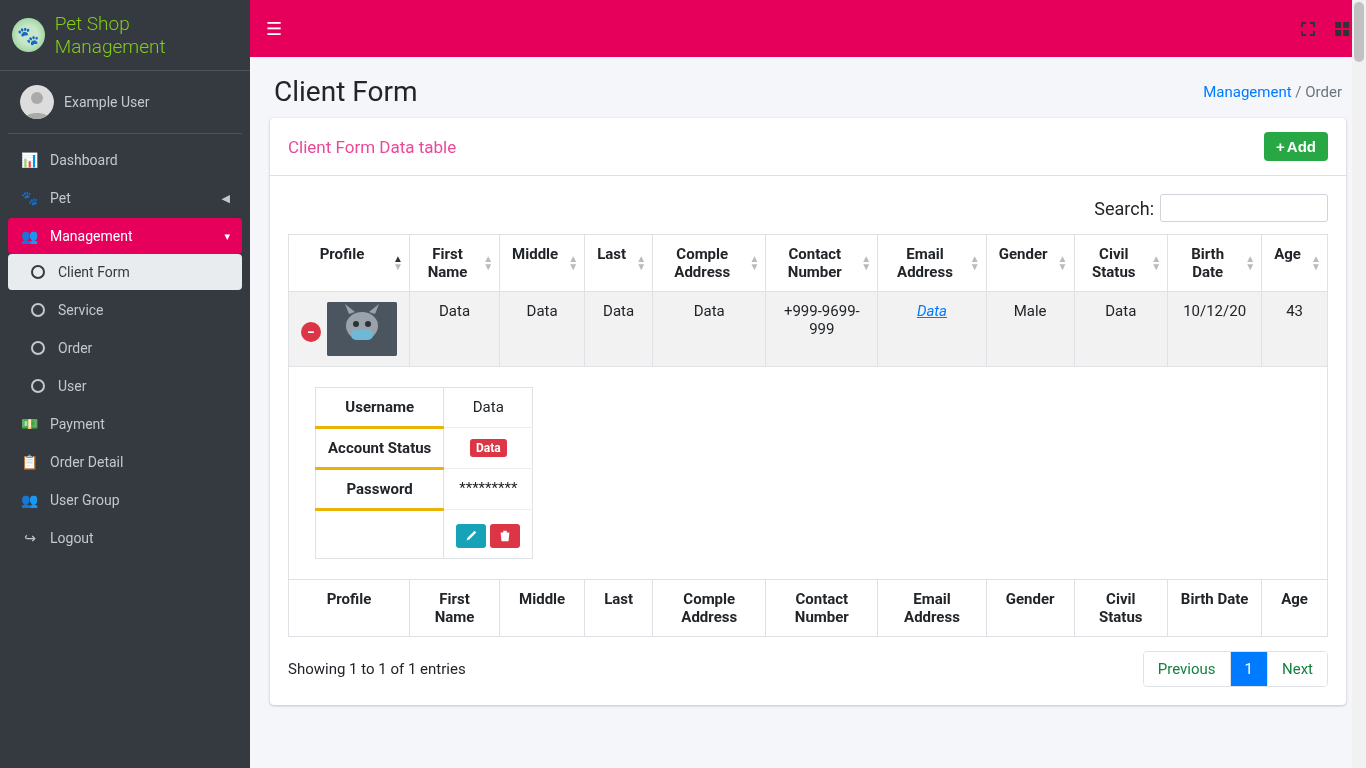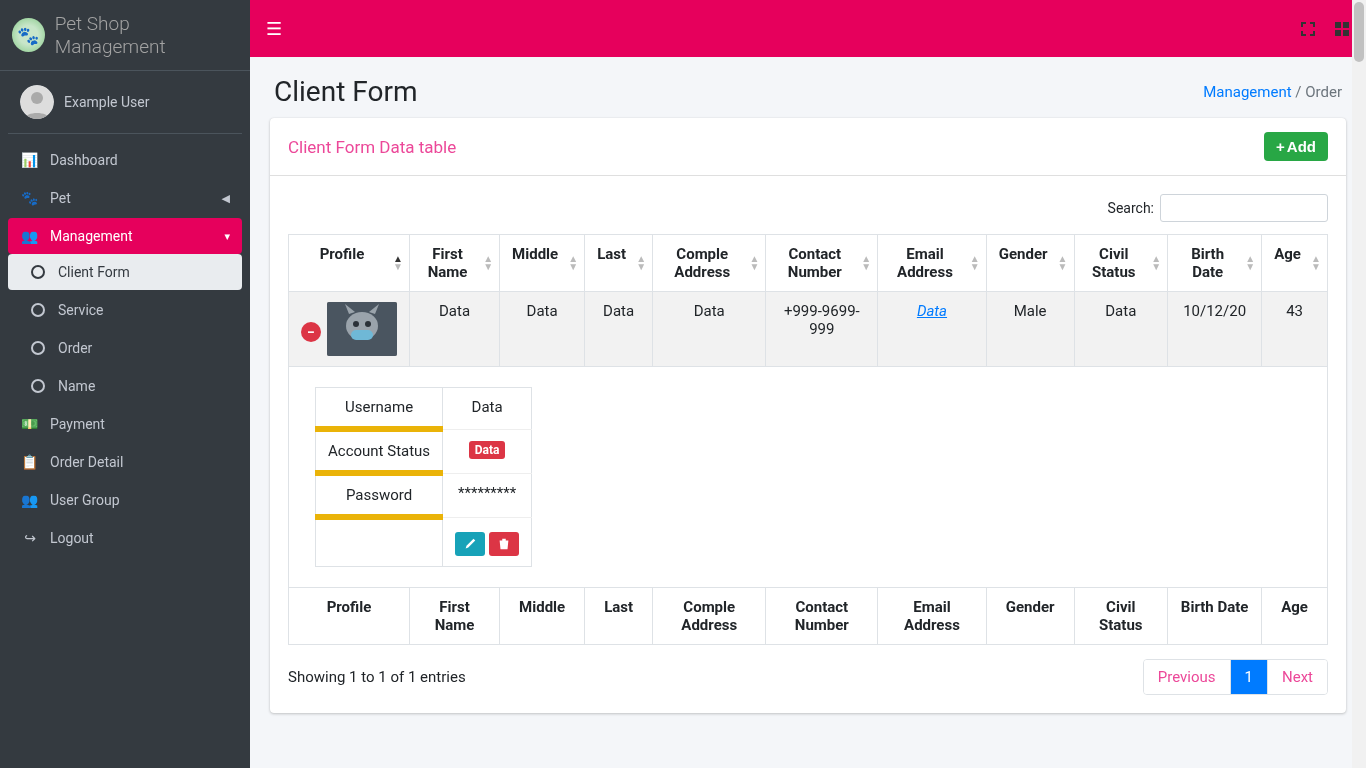--- a/index.html
+++ b/index.html
@@ -1,21 +1,21 @@
 <!DOCTYPE html>
 <html><head>
 <meta charset="utf-8">
 <style>
 * { margin: 0; padding: 0; box-sizing: border-box; }
 body { font-family: -apple-system, BlinkMacSystemFont, "Segoe UI", Roboto, "Helvetica Neue", Arial, sans-serif; font-size: 14px; color: #212529; background: #f4f6f9; }
 .app { display: flex; min-height: 100vh; }
 .sidebar { width: 250px; background: #343a40; color: #c2c7d0; display: flex; flex-direction: column; }
 .brand { display: flex; align-items: center; padding: 12px 12px; border-bottom: 1px solid #4b545c; }
 .brand-logo { width: 34px; height: 34px; border-radius: 50%; background: radial-gradient(circle,#c8e6c9 40%,#81c784 100%); display:flex;align-items:center;justify-content:center;font-size:18px;color:#2e7d32; }
-.brand-text { color:#a3a3a3; font-size: 19px; margin-left:10px; font-weight:300; }
+.brand-text { color:#84cc16; font-size: 19px; margin-left:10px; font-weight:300; }
 .user-panel { display:flex; align-items:center; padding: 14px 12px; border-bottom:1px solid #4b545c; margin: 0 8px; }
 .user-avatar { width:34px; height:34px; border-radius:50%; background:#6c757d; display:flex;align-items:center;justify-content:center;color:#fff;font-size:14px; overflow:hidden;}
 .user-avatar svg { width:34px; height:34px; }
 .user-name { margin-left:10px; color:#c2c7d0; }
 .nav { list-style:none; padding: 8px; }
 .nav-item { margin-bottom: 2px; }
 .nav-link { display:flex; align-items:center; padding:10px 12px; color:#c2c7d0; text-decoration:none; border-radius:4px; cursor:pointer; position:relative; }
 .nav-link.active { background:#e6005c; color:#fff; }
 .nav-icon { width:20px; margin-right:10px; display:inline-flex; align-items:center; justify-content:center; }
 .nav-arrow { position:absolute; right:12px; font-size:11px; }
@@ -33,51 +33,51 @@
 .breadcrumb { font-size:15px; color:#6c757d; }
 .breadcrumb a { color:#007bff; text-decoration:none; }
 .content { padding: 0 20px 20px; }
 .card { background:#fff; border-radius:4px; box-shadow:0 0 1px rgba(0,0,0,.125),0 1px 3px rgba(0,0,0,.2); }
 .card-header { padding:14px 18px; border-bottom:1px solid rgba(0,0,0,.125); display:flex; justify-content:space-between; align-items:center; }
 .card-title { font-size:17px; color:#ec4899; }
 .btn { padding:6px 12px; border-radius:4px; border:none; cursor:pointer; font-size:15px; font-weight:600; display:inline-flex; align-items:center; }
 .btn-success { background:#28a745; color:#fff; }
 .card-body { padding:18px; }
 .dt-top { display:flex; justify-content:flex-end; align-items:center; margin-bottom:12px; }
-.dt-search-label { margin-right:6px; font-size:14px; }
+.dt-search-label { margin-right:6px; font-size:18px; }
 .dt-search-input { border:1px solid #ced4da; border-radius:3px; padding:5px 8px; width:168px; font-size:14px; }
 table.data-table { width:100%; border-collapse:collapse; }
 table.data-table th, table.data-table td { border:1px solid #dee2e6; padding:10px 12px; text-align:center; vertical-align:top; font-size:15px; }
 table.data-table thead th { font-weight:700; cursor:pointer; position:relative; padding-right:26px; background:#fff;}
 .sort-icons { position:absolute; right:6px; top:50%; transform:translateY(-50%); font-size:10px; color:#bbb; line-height:8px;}
 .sort-icons.active-asc .up{ color:#333; }
 table.data-table tbody tr.data-row { background:#f2f2f2; }
 .profile-cell { display:flex; align-items:flex-start; gap:6px; }
 .row-toggle { width:20px; height:20px; border-radius:50%; background:#dc3545; color:#fff; display:flex; align-items:center; justify-content:center; font-size:14px; font-weight:700; cursor:pointer; margin-top:20px;}
 .profile-img { width:70px; height:54px; background:#888; border-radius:2px; overflow:hidden; display:flex;align-items:center;justify-content:center;}
 .profile-img svg{width:100%;height:100%;}
 .email-link { color:#007bff; font-style:italic; text-decoration:underline; }
 .child-row td { padding:0; }
 .child-content { padding: 10px 14px; }
 .child-table { border-collapse:collapse; }
 .child-table td { border:none; padding:6px 8px; font-size:15px;}
-.child-table td.k { font-weight:400; border-bottom:6px solid #eab308;}
+.child-table td.k { font-weight:700; border-bottom:3px solid #eab308;}
 .child-table td.v { border-bottom:1px solid #eee;}
 .badge-danger { background:#dc3545; color:#fff; padding:2px 6px; border-radius:3px; font-size:12px; font-weight:700;}
 .action-btns { display:flex; gap:4px; margin-top:4px;}
 .btn-sm { padding:5px 8px; border-radius:3px; border:none; cursor:pointer; color:#fff; display:inline-flex;}
 .btn-info { background:#17a2b8; }
 .btn-danger { background:#dc3545; }
 .dt-bottom { display:flex; justify-content:space-between; align-items:center; margin-top:14px; }
 .dt-info { font-size:15px; color:#212529; }
 .pagination { display:flex; border:1px solid #dee2e6; border-radius:4px; overflow:hidden;}
 .page-link { padding:8px 14px; background:#fff; color:#6c757d; border-right:1px solid #dee2e6; cursor:pointer; font-size:15px;}
 .page-link:last-child{border-right:none;}
 .page-link.active { background:#007bff; color:#fff; }
-.page-link.disabled { color:#ec4899; cursor:default; }
+.page-link.disabled { color:#15803d; cursor:default; }
 .scrollbar-fake { position:fixed; right:0; top:0; width:14px; height:100vh; background:#f1f1f1;}
 .scrollbar-thumb{ position:absolute; right:2px; top:2px; width:10px; height:60px; background:#c1c1c1; border-radius:5px;}
 </style>
 </head>
 <body>
 
 <div class="app">
   <aside class="sidebar">
     <div class="brand">
       <div class="brand-logo">🐾</div>
@@ -136,21 +136,21 @@
                   <span class="circle-icon"></span>
                 </span>
                 <span>Order</span>
               </a>
             </li>
           <li class="nav-item">
               <a class="nav-link">
                 <span class="nav-icon">
                   <span class="circle-icon"></span>
                 </span>
-                <span>Name</span>
+                <span>User</span>
               </a>
             </li>
         </ul>
       </li>
       <li class="nav-item">
           <a class="nav-link">
             <span class="nav-icon">💵</span>
             <span>Payment</span>
           </a>
         </li>

